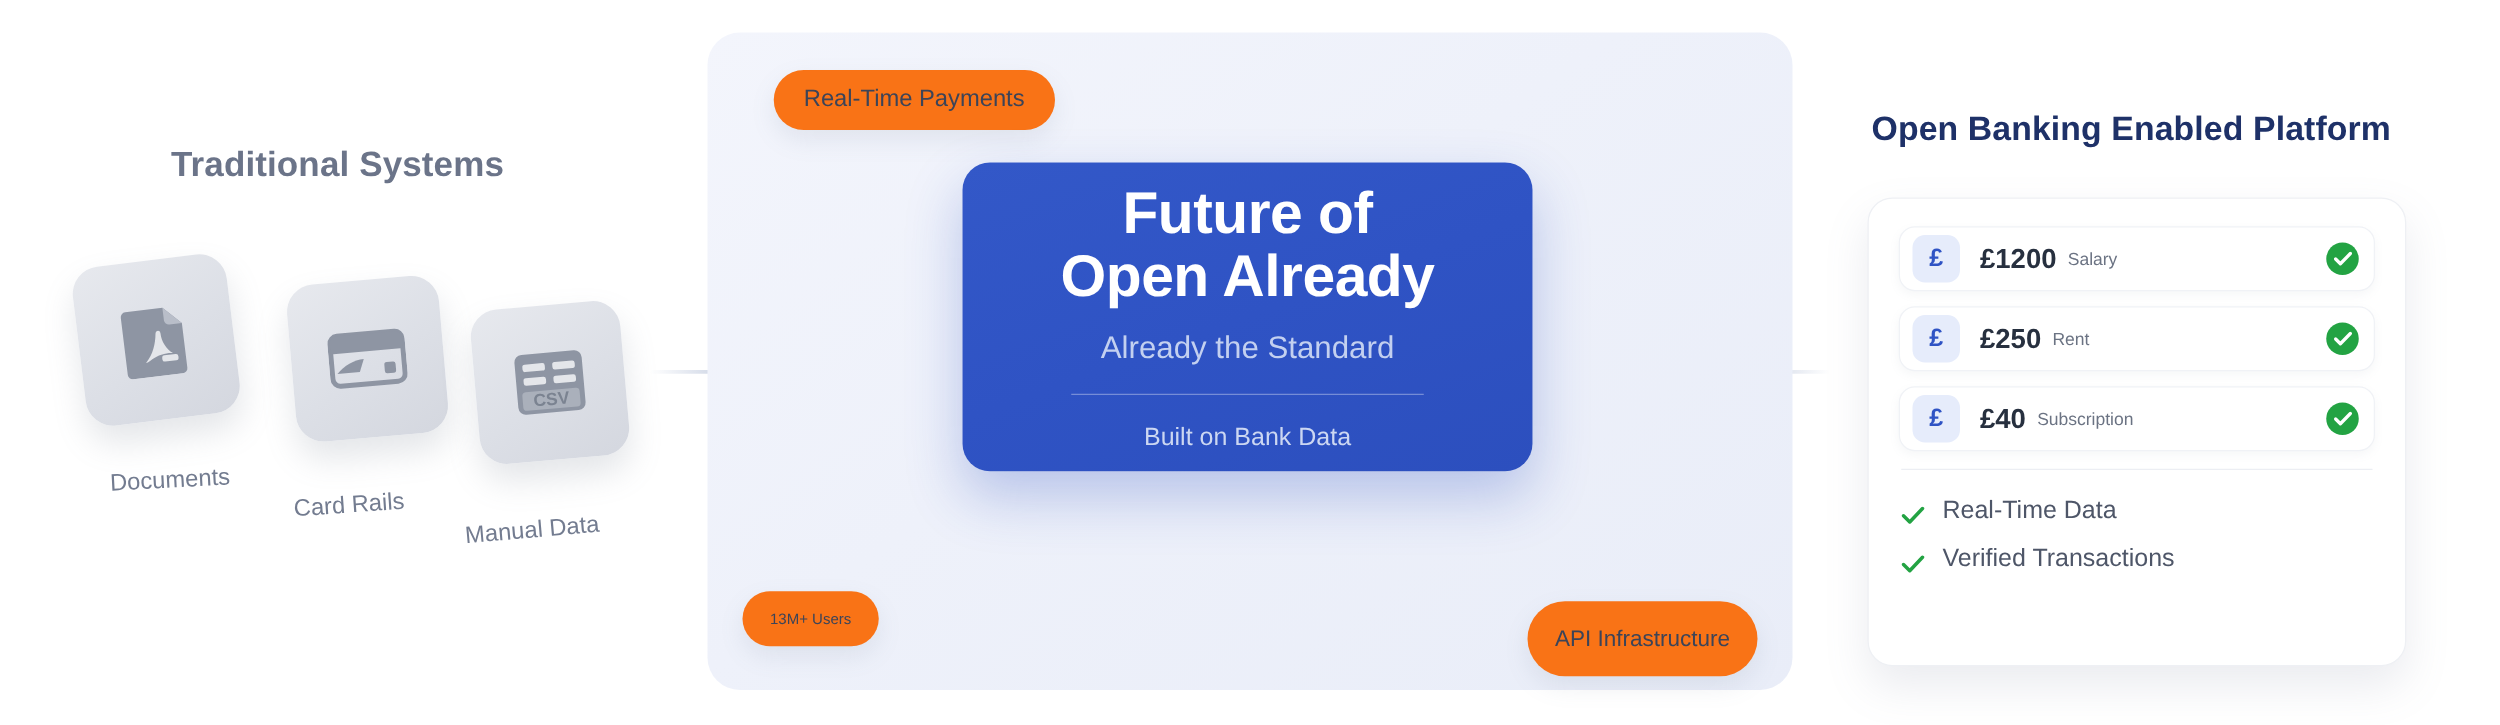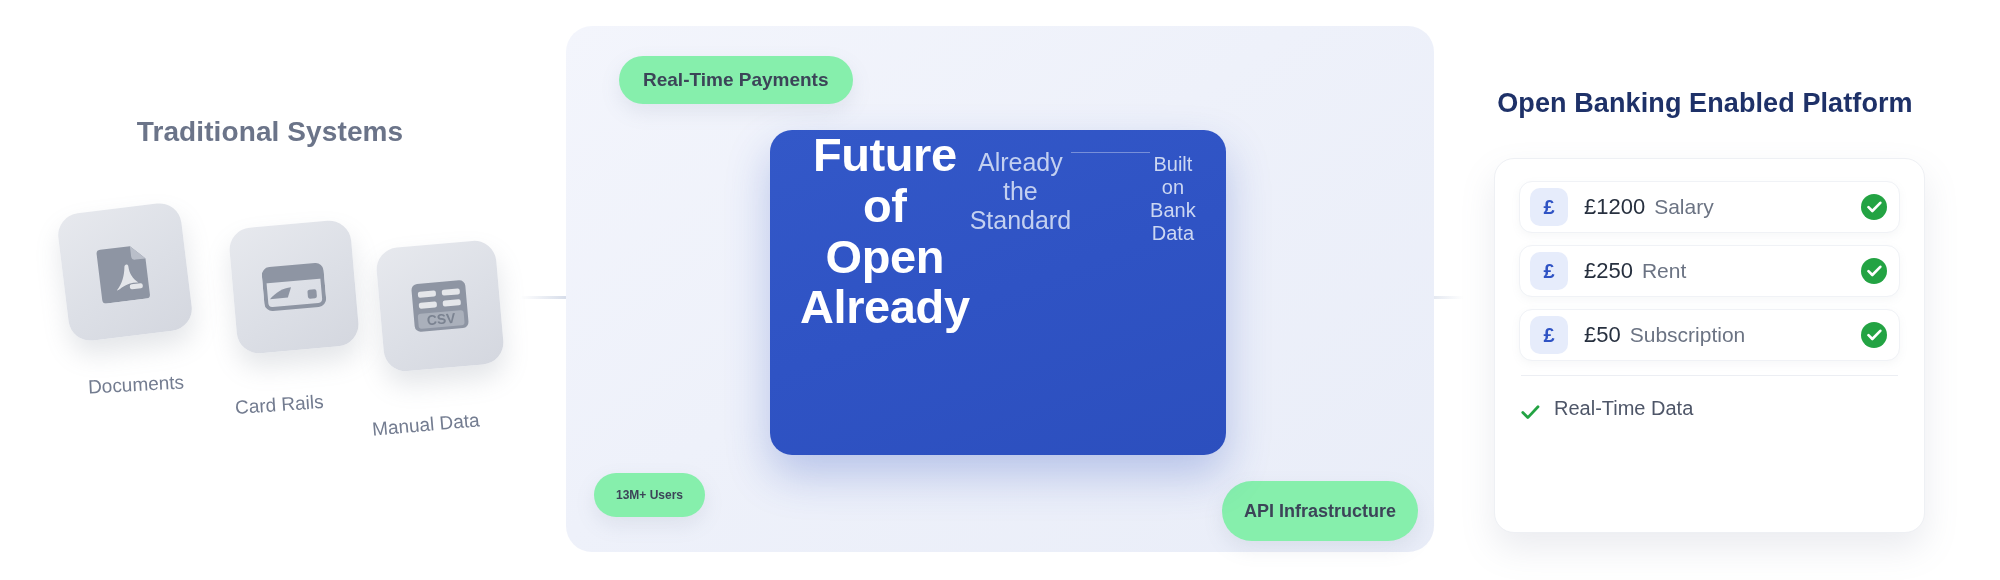--- a/index.html
+++ b/index.html
@@ -99,46 +99,47 @@
     left: 566px;
     top: 26px;
     width: 868px;
     height: 526px;
     border-radius: 26px;
     background: linear-gradient(145deg, #f3f5fc 0%, #eef1fa 45%, #e9edf8 100%);
   }
 
   .pill {
     position: absolute;
-    background: #86efac;
+    background: #f97316;
     border-radius: 999px;
     box-shadow: 0 8px 20px rgba(110,120,150,0.13);
     font-size: 19px;
-    font-weight: bold;
+    font-weight: normal;
     color: #3c4458;
     display: flex;
     align-items: center;
     justify-content: center;
     white-space: nowrap;
   }
   .pill.p-rtp   { left: 619px; top: 56px;  height: 48px; padding: 0 24px; }
   .pill.p-users { left: 594px; top: 473px; height: 44px; padding: 0 22px; font-size: 12px; }
   .pill.p-api   { left: 1222px; top: 481px; height: 60px; padding: 0 22px; font-size: 18px; }
 
   .hero-card {
     position: absolute;
     left: 770px;
     top: 130px;
     width: 456px;
-    height: 325px;
+    height: 247px;
     border-radius: 22px;
     background: linear-gradient(160deg, #3358c8 0%, #2f53c4 50%, #2c4fbe 100%);
     box-shadow: 0 20px 44px rgba(44,79,190,0.28);
     display: flex;
-    flex-direction: row;
+    flex-direction: column;
+    align-items: center;
     justify-content: center;
     padding: 0 30px;
     box-sizing: border-box;
   }
   .hero-title {
     font-size: 47px;
     font-weight: bold;
     color: #ffffff;
     line-height: 1.08;
     text-align: center;
@@ -211,27 +212,27 @@
     color: #2f53c4;
     font-size: 20px;
     font-weight: bold;
     display: flex;
     align-items: center;
     justify-content: center;
   }
   .tx-amount {
     margin-left: 16px;
     font-size: 22px;
-    font-weight: normal;
+    font-weight: bold;
     color: #27303f;
     white-space: nowrap;
   }
   .tx-label {
     margin-left: 9px;
-    font-size: 21px;
+    font-size: 14px;
     color: #6b7383;
     white-space: nowrap;
   }
   .tx-spacer { flex: 1 1 auto; }
   .check-circle {
     width: 26px;
     height: 26px;
     flex: 0 0 26px;
     border-radius: 50%;
     background: #23a343;
@@ -355,38 +356,46 @@
       <div class="tx-spacer"></div>
       <div class="check-circle">
         <svg width="15" height="12" viewBox="0 0 15 12">
             <path d="M1.5 6.2 5.3 10 13.3 1.8" fill="none" stroke="#ffffff" stroke-width="2.6" stroke-linecap="round" stroke-linejoin="round"></path>
           </svg>
       </div>
     </div>
 
     <div class="tx-row">
       <div class="gbp-badge">£</div>
-      <div class="tx-amount">£50</div>
+      <div class="tx-amount">£40</div>
       <div class="tx-label">Subscription</div>
       <div class="tx-spacer"></div>
       <div class="check-circle">
         <svg width="15" height="12" viewBox="0 0 15 12">
             <path d="M1.5 6.2 5.3 10 13.3 1.8" fill="none" stroke="#ffffff" stroke-width="2.6" stroke-linecap="round" stroke-linejoin="round"></path>
           </svg>
       </div>
     </div>
 
     <div class="divider"></div>
 
     <div class="feature">
       <span class="feature-check">
         <svg width="19" height="15" viewBox="0 0 19 15">
             <path d="M1.8 7.6 6.8 12.6 17 1.8" fill="none" stroke="#23a343" stroke-width="2.8" stroke-linecap="round" stroke-linejoin="round"></path>
           </svg>
       </span>
       <span class="feature-label">Real-Time Data</span>
     </div>
 
+    <div class="feature">
+      <span class="feature-check">
+        <svg width="19" height="15" viewBox="0 0 19 15">
+            <path d="M1.8 7.6 6.8 12.6 17 1.8" fill="none" stroke="#23a343" stroke-width="2.8" stroke-linecap="round" stroke-linejoin="round"></path>
+          </svg>
+      </span>
+      <span class="feature-label">Verified Transactions</span>
+    </div>
 
 
   </div>
 
 </div>
 
 </body></html>

